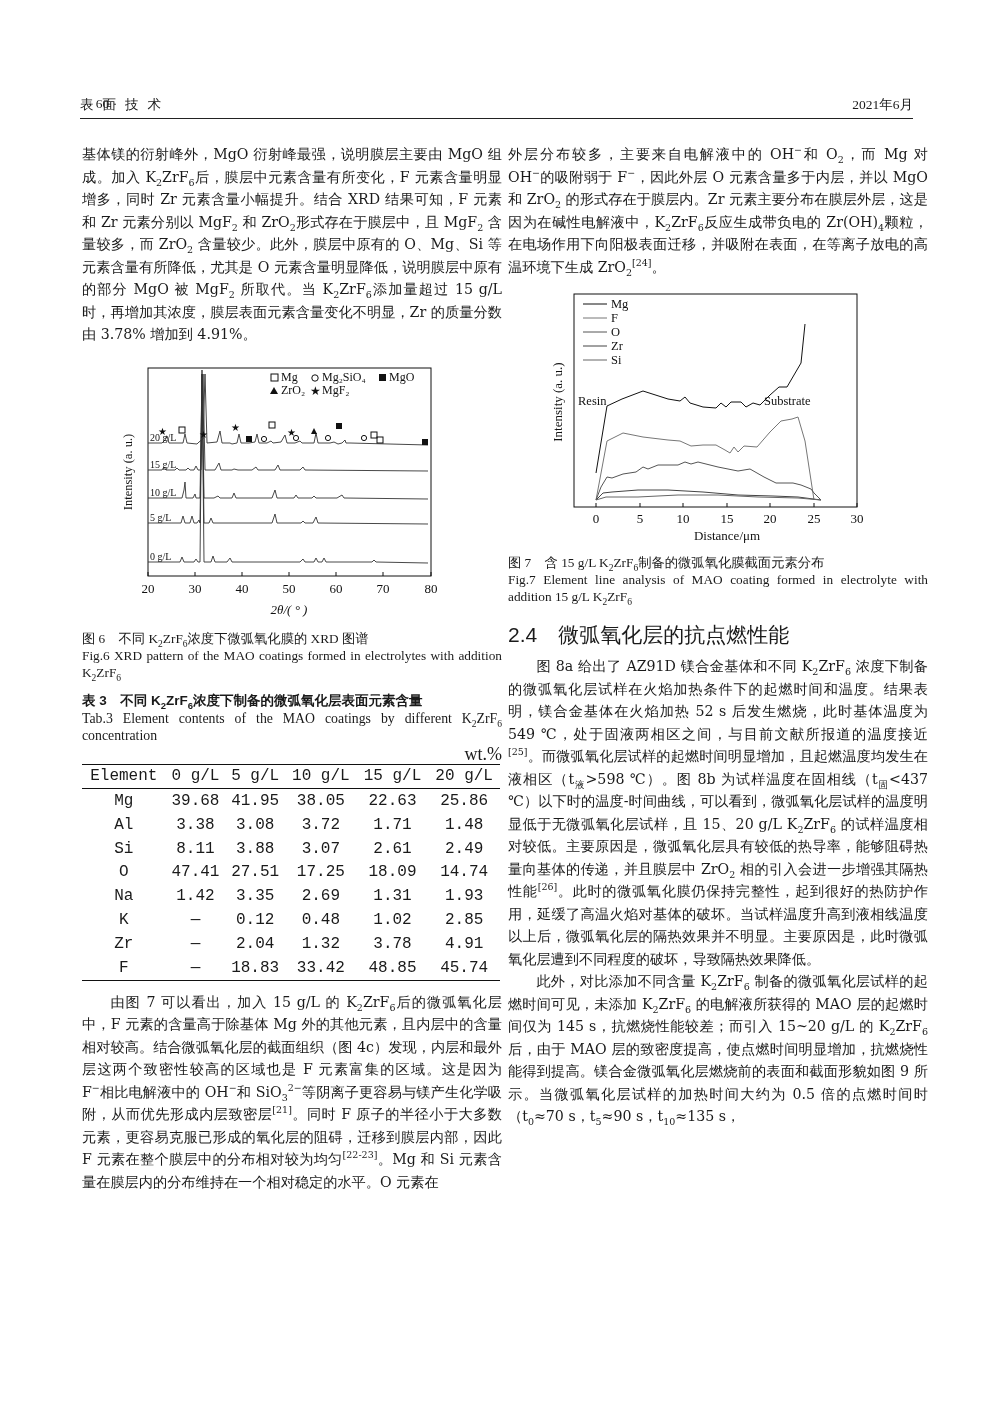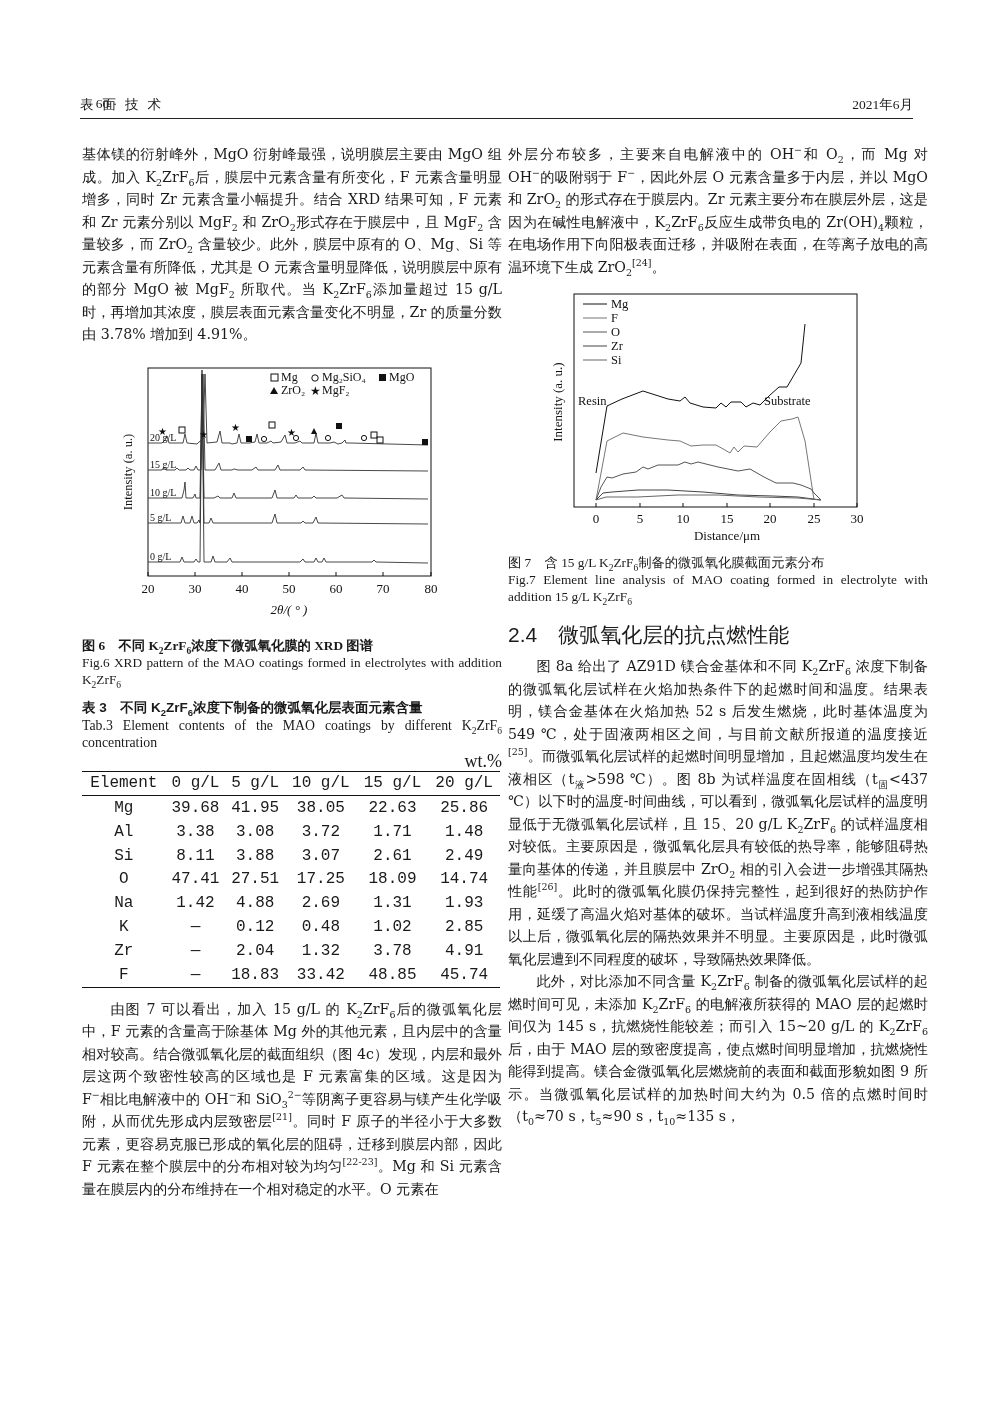--- a/index.html
+++ b/index.html
@@ -106,21 +106,21 @@
       <g font-size="10" fill="#111">
         <text x="68" y="77">20 g/L</text>
           <text x="68" y="104">15 g/L</text>
         <text x="68" y="132">10 g/L</text>
           <text x="68" y="157">5 g/L</text>
           <text x="68" y="196">0 g/L</text>
       </g>
     </svg>
   </div>
 
-  <p class="cap cn" style="margin-top:18px;font-weight:bold;"><span>图 6　不同 K</span><sub>2</sub><span>ZrF</span><sub>6</sub><span>浓度下微弧氧化膜的 XRD 图谱</span></p>
+  <p class="cap cn" style="margin-top:11px;"><span>图 6　不同 K</span><sub>2</sub><span>ZrF</span><sub>6</sub><span>浓度下微弧氧化膜的 XRD 图谱</span></p>
   <p class="cap"><span>Fig.6 XRD pattern of the MAO coatings formed in electrolytes with addition K</span><sub>2</sub><span>ZrF</span><sub>6</sub></p>
 
   <p class="tabcap" style="margin-top:10px;"><span>表 3　不同 K</span><sub>2</sub><span>ZrF</span><sub>6</sub><span>浓度下制备的微弧氧化层表面元素含量</span></p>
   <p class="tabcap-en"><span>Tab.3 Element contents of the MAO coatings by different K</span><sub>2</sub><span>ZrF</span><sub>6</sub><span> concentration</span></p>
   <div style="text-align:right; font-family:'Liberation Serif',serif; font-size:18px; line-height:20px;">wt.%</div>
 
   <table class="et">
     <thead>
       <tr>
         <th>Element</th>
@@ -160,21 +160,21 @@
           <td>O</td>
           <td>47.41</td>
           <td>27.51</td>
           <td>17.25</td>
           <td>18.09</td>
           <td>14.74</td>
         </tr>
       <tr>
           <td>Na</td>
           <td>1.42</td>
-          <td>4.88</td>
+          <td>3.35</td>
           <td>2.69</td>
           <td>1.31</td>
           <td>1.93</td>
         </tr>
       <tr>
           <td>K</td>
           <td>—</td>
           <td>0.12</td>
           <td>0.48</td>
           <td>1.02</td>

